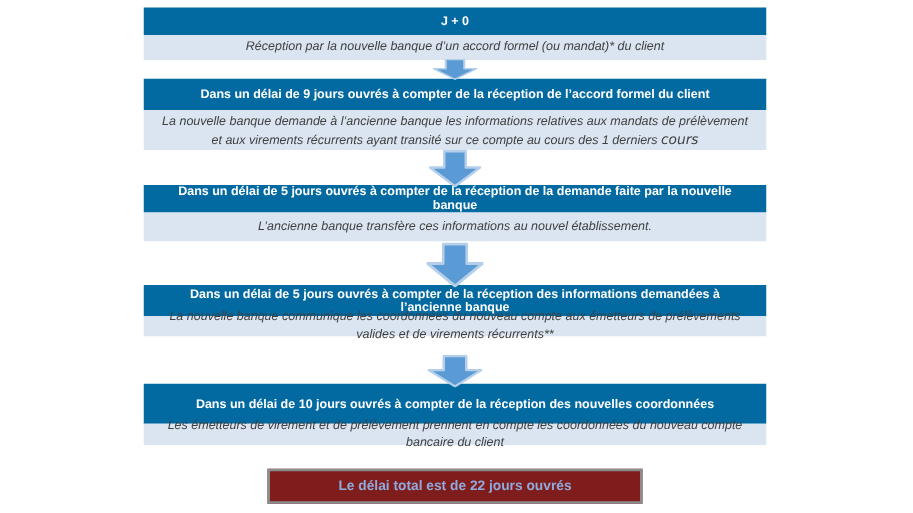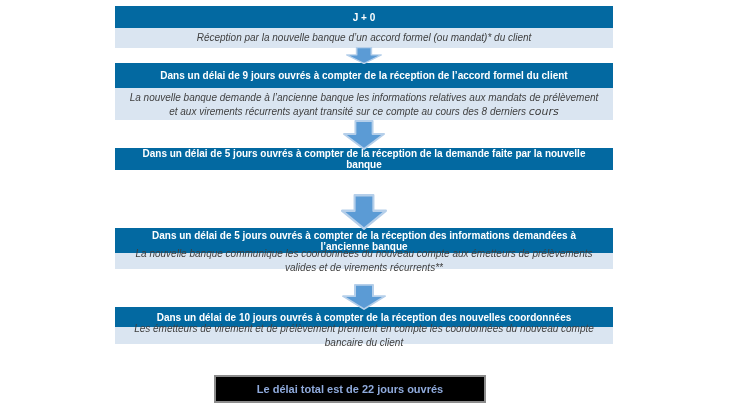--- a/index.html
+++ b/index.html
@@ -50,23 +50,23 @@
     font-size: 11px;
   }
   .arrow {
     position: absolute;
     z-index: 3;
   }
   .total-box {
     position: absolute;
     left: 214px;
     top: 375px;
-    width: 272px;
+    width: 300px;
     height: 28px;
-    background: #000000;
+    background: #7f1d1d;
     border: 2px solid #8C8C8C;
     box-sizing: border-box;
     display: flex;
     align-items: center;
     justify-content: center;
     color: #8FAADC;
     font-size: 11px;
     font-weight: bold;
     text-align: center;
   }
@@ -87,31 +87,34 @@
 
   <svg class="arrow" style="left:346px; top:47px" width="36" height="17" viewBox="0 0 44 30" preserveAspectRatio="none">
     <polygon points="13,1 31,1 31,14 43,14 22,29 1,14 13,14" fill="#5B9BD5" stroke="#B5CFEA" stroke-width="2" stroke-linejoin="round"></polygon>
   </svg>
 
   <div class="step" style="top:63px">
     <div class="step-header" style="height:25px">
       <span>Dans un délai de 9 jours ouvrés à compter de la réception de l’accord formel du client</span>
     </div>
     <div class="step-body" style="height:32px; display:block; padding-top:3px;">
-      <span>La nouvelle banque demande à l’ancienne banque les informations relatives aux mandats de prélèvement et aux virements récurrents ayant transité sur ce compte au cours des 8 derniers </span><span class="mois-alt">cours</span>
+      <span>La nouvelle banque demande à l’ancienne banque les informations relatives aux mandats de prélèvement et aux virements récurrents ayant transité sur ce compte au cours des 1 derniers </span><span class="mois-alt">cours</span>
     </div>
   </div>
 
   <svg class="arrow" style="left:343px; top:120px" width="42" height="30" viewBox="0 0 44 30" preserveAspectRatio="none">
     <polygon points="13,1 31,1 31,14 43,14 22,29 1,14 13,14" fill="#5B9BD5" stroke="#B5CFEA" stroke-width="2" stroke-linejoin="round"></polygon>
   </svg>
 
   <div class="step" style="top:148px">
     <div class="step-header" style="height:22px">
       <span>Dans un délai de 5 jours ouvrés à compter de la réception de la demande faite par la nouvelle banque</span>
+    </div>
+    <div class="step-body" style="height:23px">
+      <span>L’ancienne banque transfère ces informations au nouvel établissement.</span>
     </div>
   </div>
 
   <svg class="arrow" style="left:341px; top:194px" width="46" height="36" viewBox="0 0 44 30" preserveAspectRatio="none">
     <polygon points="13,1 31,1 31,14 43,14 22,29 1,14 13,14" fill="#5B9BD5" stroke="#B5CFEA" stroke-width="2" stroke-linejoin="round"></polygon>
   </svg>
 
   <div class="step" style="top:228px">
     <div class="step-header" style="height:25px">
       <span>Dans un délai de 5 jours ouvrés à compter de la réception des informations demandées à l’ancienne banque</span>
@@ -119,21 +122,21 @@
     <div class="step-body" style="height:16px">
       <span>La nouvelle banque communique les coordonnées du nouveau compte aux émetteurs de prélèvements valides et de virements récurrents**</span>
     </div>
   </div>
 
   <svg class="arrow" style="left:342px; top:284px" width="44" height="26" viewBox="0 0 44 30" preserveAspectRatio="none">
     <polygon points="13,1 31,1 31,14 43,14 22,29 1,14 13,14" fill="#5B9BD5" stroke="#B5CFEA" stroke-width="2" stroke-linejoin="round"></polygon>
   </svg>
 
   <div class="step" style="top:307px">
-    <div class="step-header" style="height:20px">
+    <div class="step-header" style="height:32px">
       <span>Dans un délai de 10 jours ouvrés à compter de la réception des nouvelles coordonnées</span>
     </div>
     <div class="step-body" style="height:17px">
       <span>Les émetteurs de virement et de prélèvement prennent en compte les coordonnées du nouveau compte bancaire du client</span>
     </div>
   </div>
 
   <div class="total-box">
     <span>Le délai total est de 22 jours ouvrés</span>
   </div>

